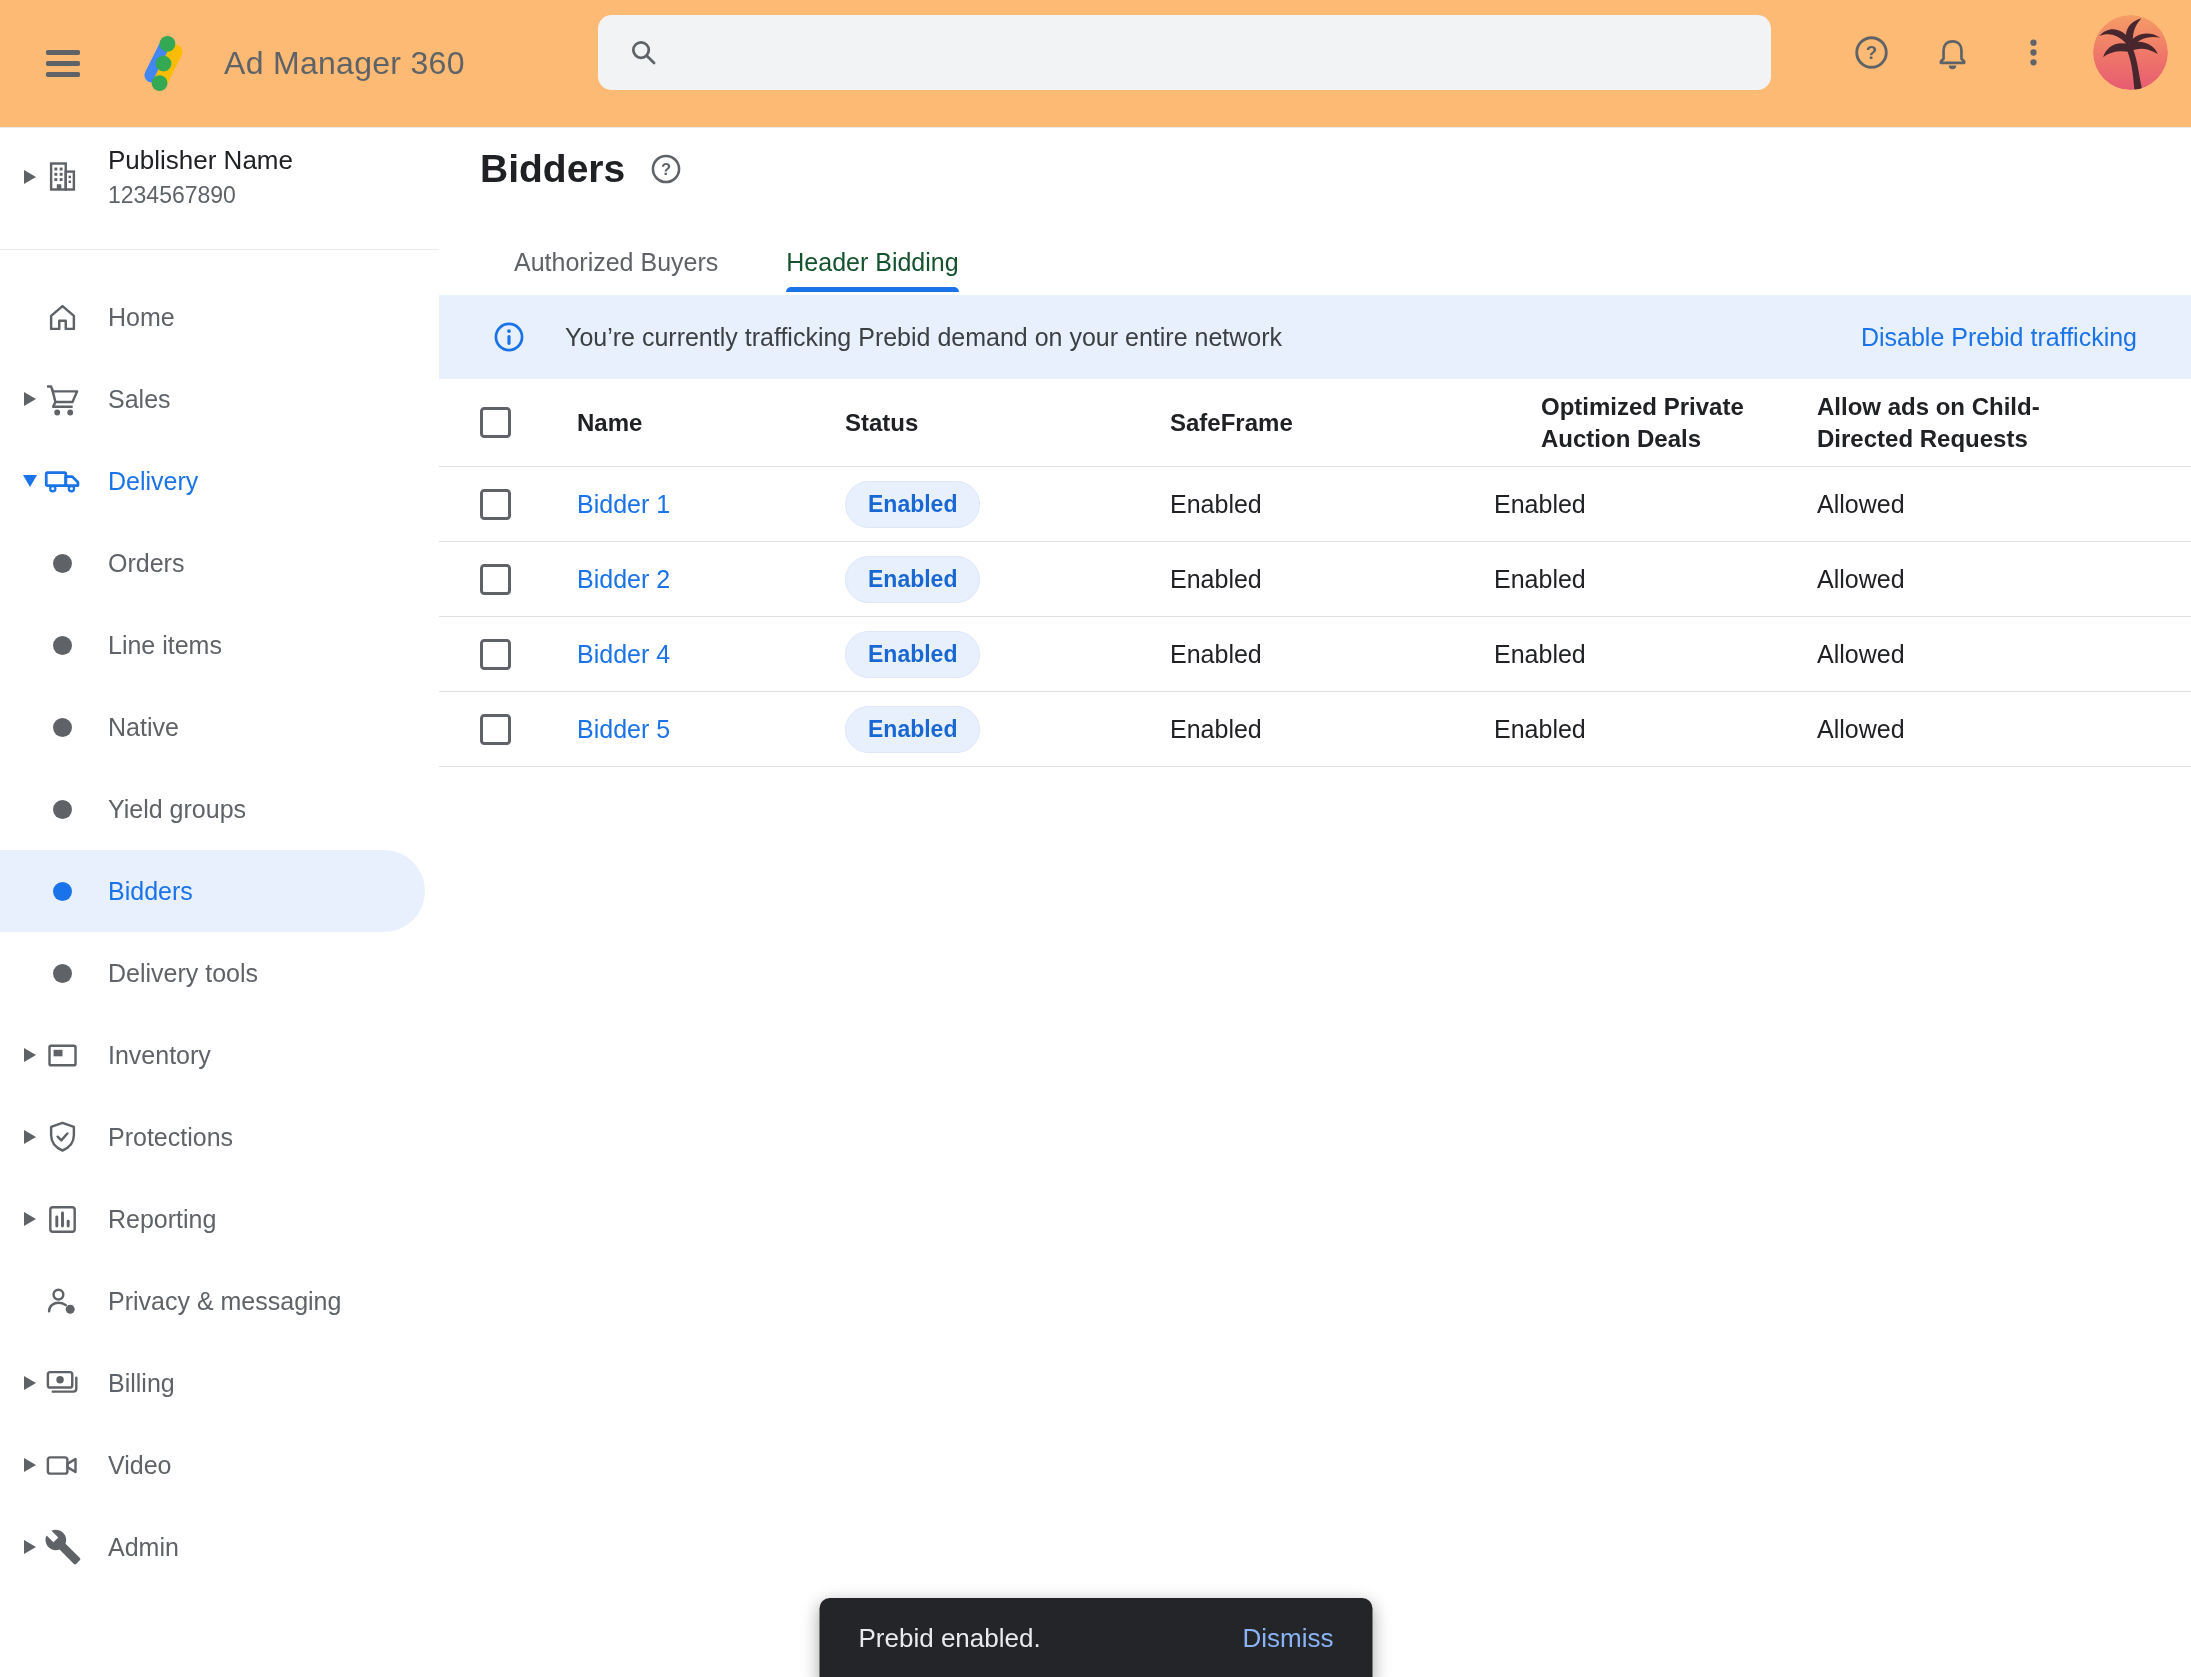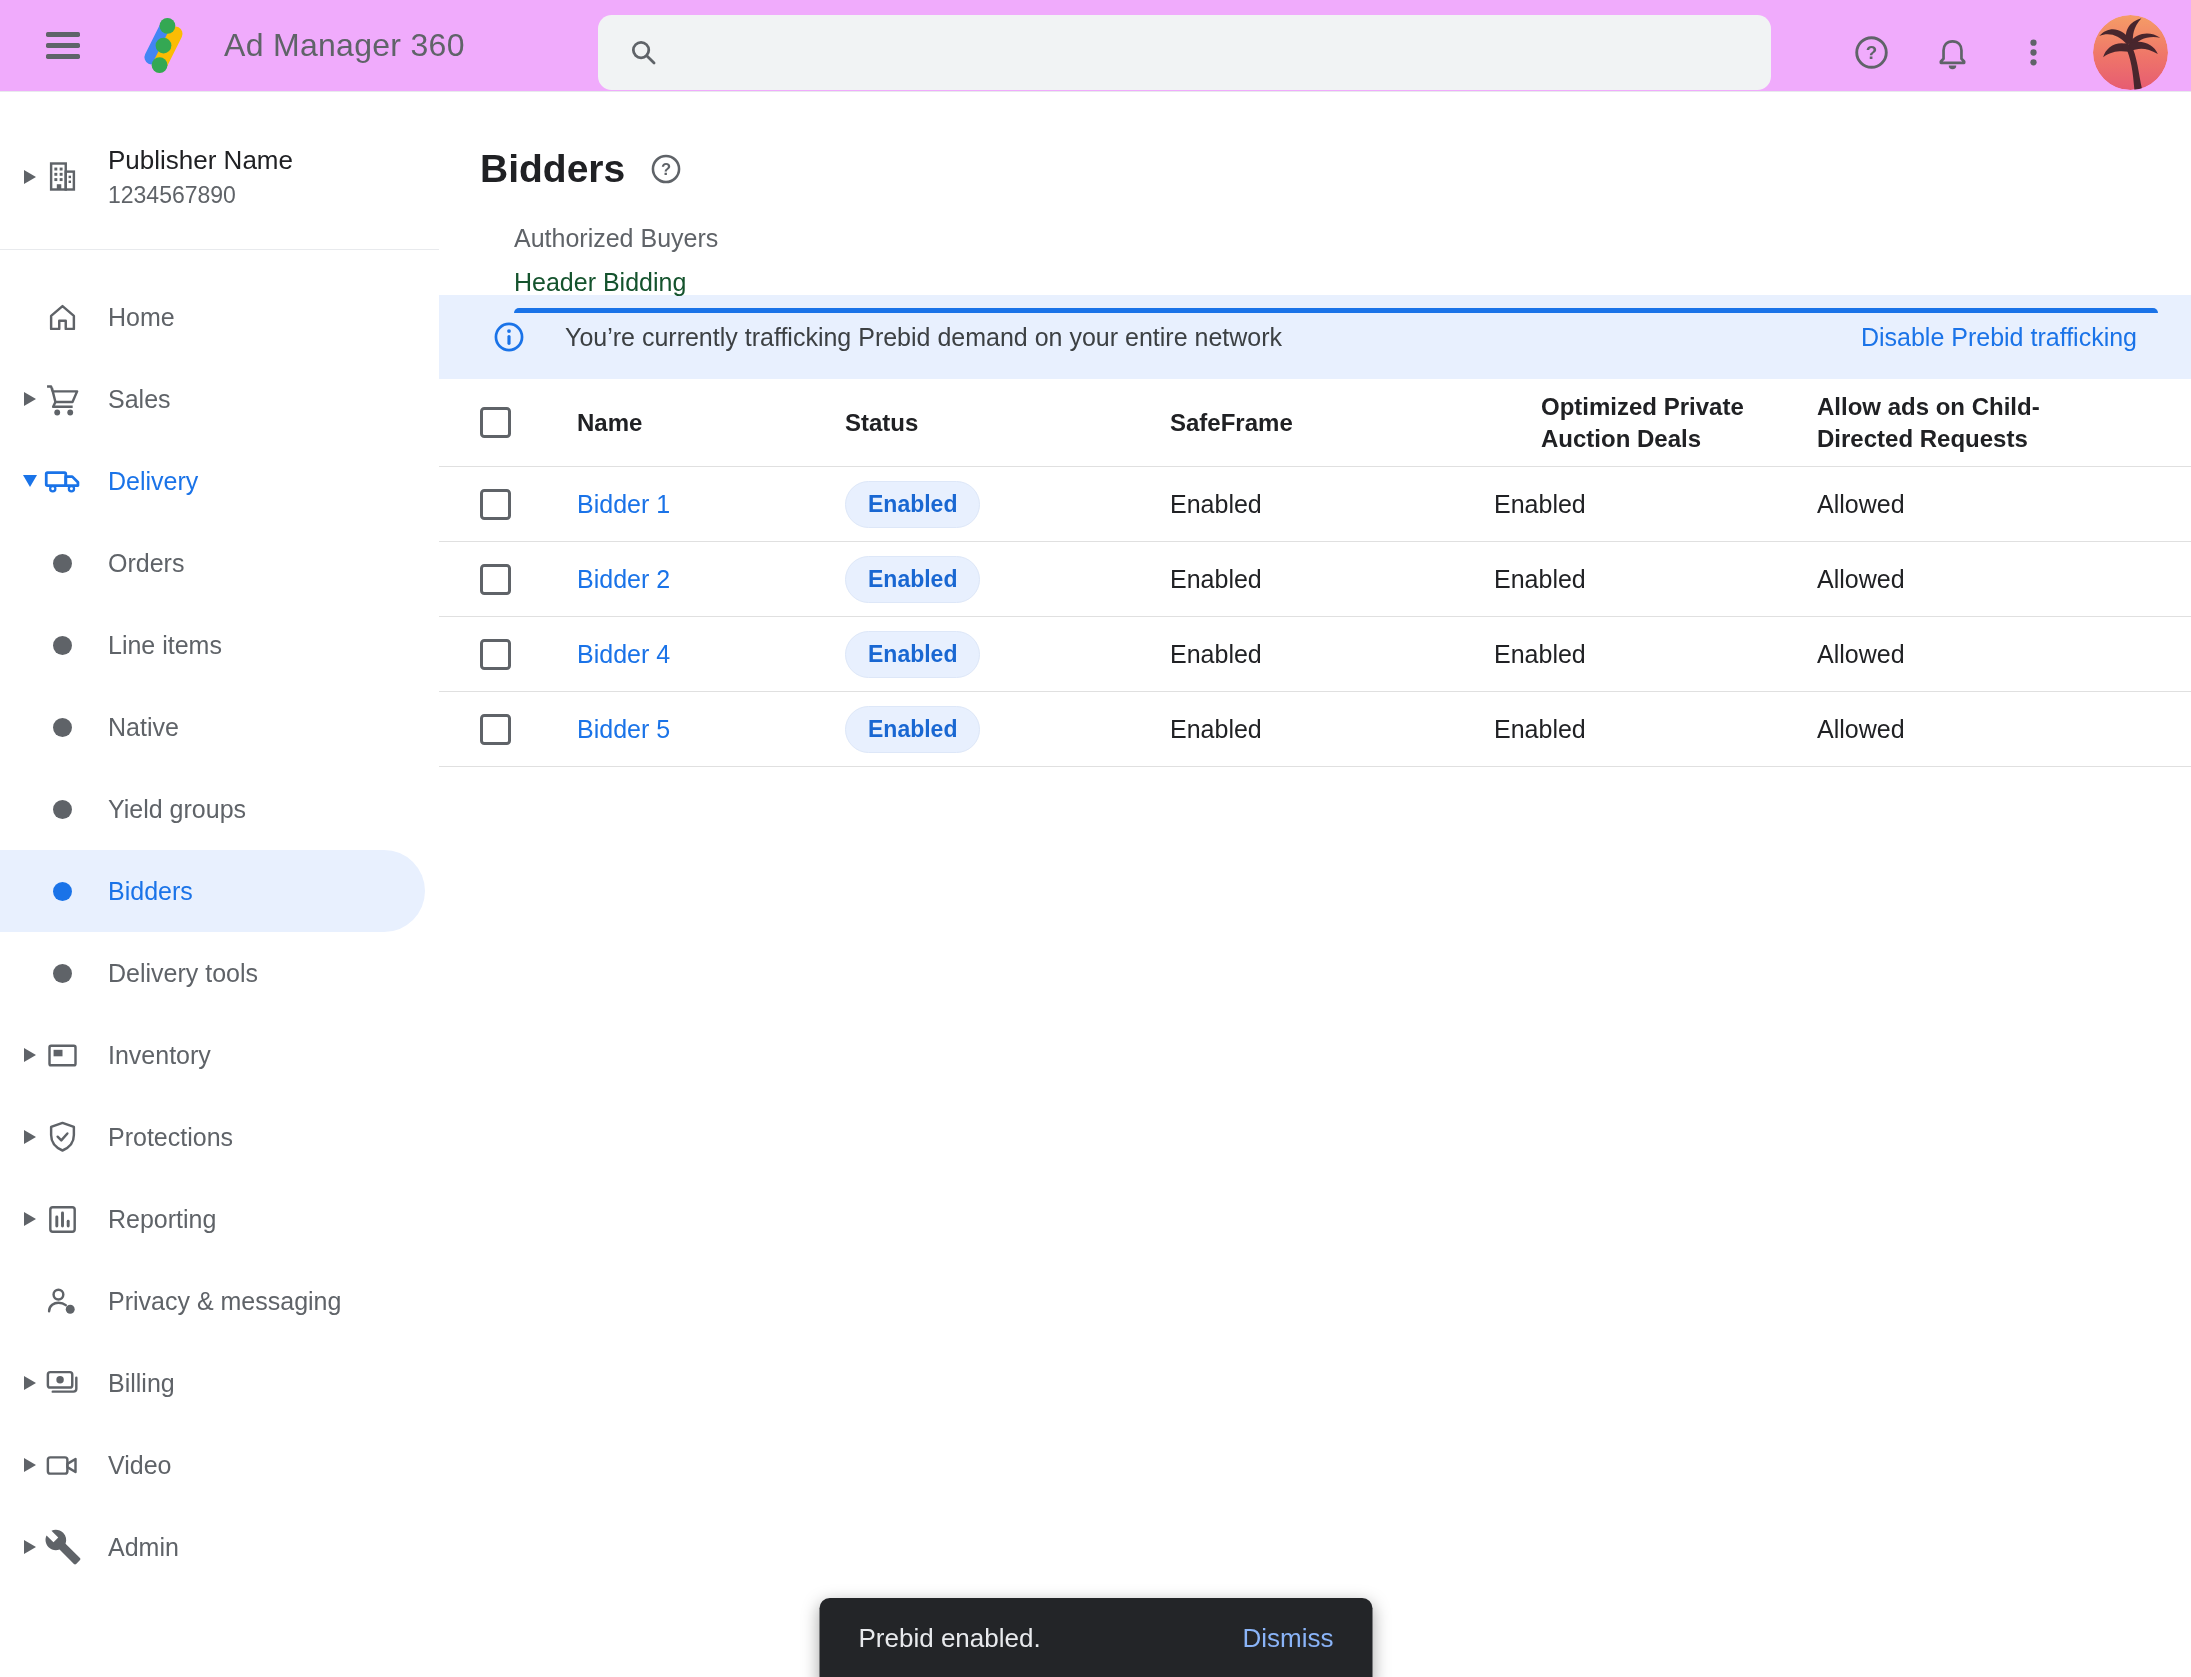--- a/index.html
+++ b/index.html
@@ -5,22 +5,22 @@
   * { margin:0; padding:0; box-sizing:border-box; }
   html,body { width:2192px; height:1678px; }
   body {
     position:relative; overflow:hidden; background:#fff;
     font-family:"Liberation Sans", sans-serif; color:#202124;
   }
   .clickable { cursor:pointer; }
 
   
   .topbar {
-    position:absolute; top:0; left:0; right:0; height:92px;
-    background:#f0abfc; border-bottom:1.7px solid #e8eaed;
+    position:absolute; top:0; left:0; right:0; height:128px;
+    background:#fdba74; border-bottom:1.7px solid #e8eaed;
     display:flex; align-items:center; z-index:10;
   }
   .menu-btn { margin-left:46px; width:38px; display:flex; flex-direction:column; gap:6.8px; cursor:pointer; }
   .menu-btn span { display:block; width:34px; height:4.3px; background:#5f6368; border-radius:1.7px; }
   .logo { margin-left:48px; width:63px; height:63px; }
   .app-title { margin-left:29px; font-size:32px; color:#5f6368; letter-spacing:0.3px; white-space:nowrap; }
   .searchbar {
     position:absolute; left:598px; top:14.6px; width:1173px; height:75px;
     background:#f1f3f4; border-radius:13.7px; display:flex; align-items:center; padding:0 26px;
   }
@@ -54,21 +54,21 @@
   .nav-item.section-active .nav-label { color:#1a73e8; font-weight:500; }
   .nav-item.selected { background:#e8f0fe; width:425px; border-radius:0 41px 41px 0; }
   .nav-item.selected .bullet { background:#1a73e8; }
   .nav-item.selected .nav-label { color:#1a73e8; font-weight:500; }
 
   
   .main { position:absolute; left:439px; top:104px; right:0; bottom:0; background:#fff; }
   .title-row { display:flex; align-items:center; gap:22px; padding:43px 0 0 41px; }
   .page-title { font-size:39px; color:#202124; }
 
-  .tabs { display:flex; margin:33px 0 0 41px; height:68px;flex-direction:column; }
+  .tabs { display:flex; margin:33px 0 0 41px; height:68px; }
   .tab { position:relative; display:flex; align-items:flex-end; padding:0 34px 15.4px 34px; font-size:25px; font-weight:500; color:#5f6368; cursor:pointer; white-space:nowrap; }
   .tab.active { color:#14532d;text-align:center; }
   .tab.active::after { content:""; position:absolute; left:34px; right:34px; bottom:0; height:5.1px; background:#1a73e8; border-radius:5.1px 5.1px 0 0; }
 
   .banner { height:84px; margin-top:3.4px; background:#e8f0fe; display:flex; align-items:center; padding:0 55px 0 51px;gap:8px; }
   .banner-msg { margin-left:29px; font-size:25px; color:#3c4043; }
   .banner-action { margin-left:auto; font-size:25px; font-weight:500; color:#1a73e8; cursor:pointer; white-space:nowrap; }
 
   
   .table { width:100%; }

